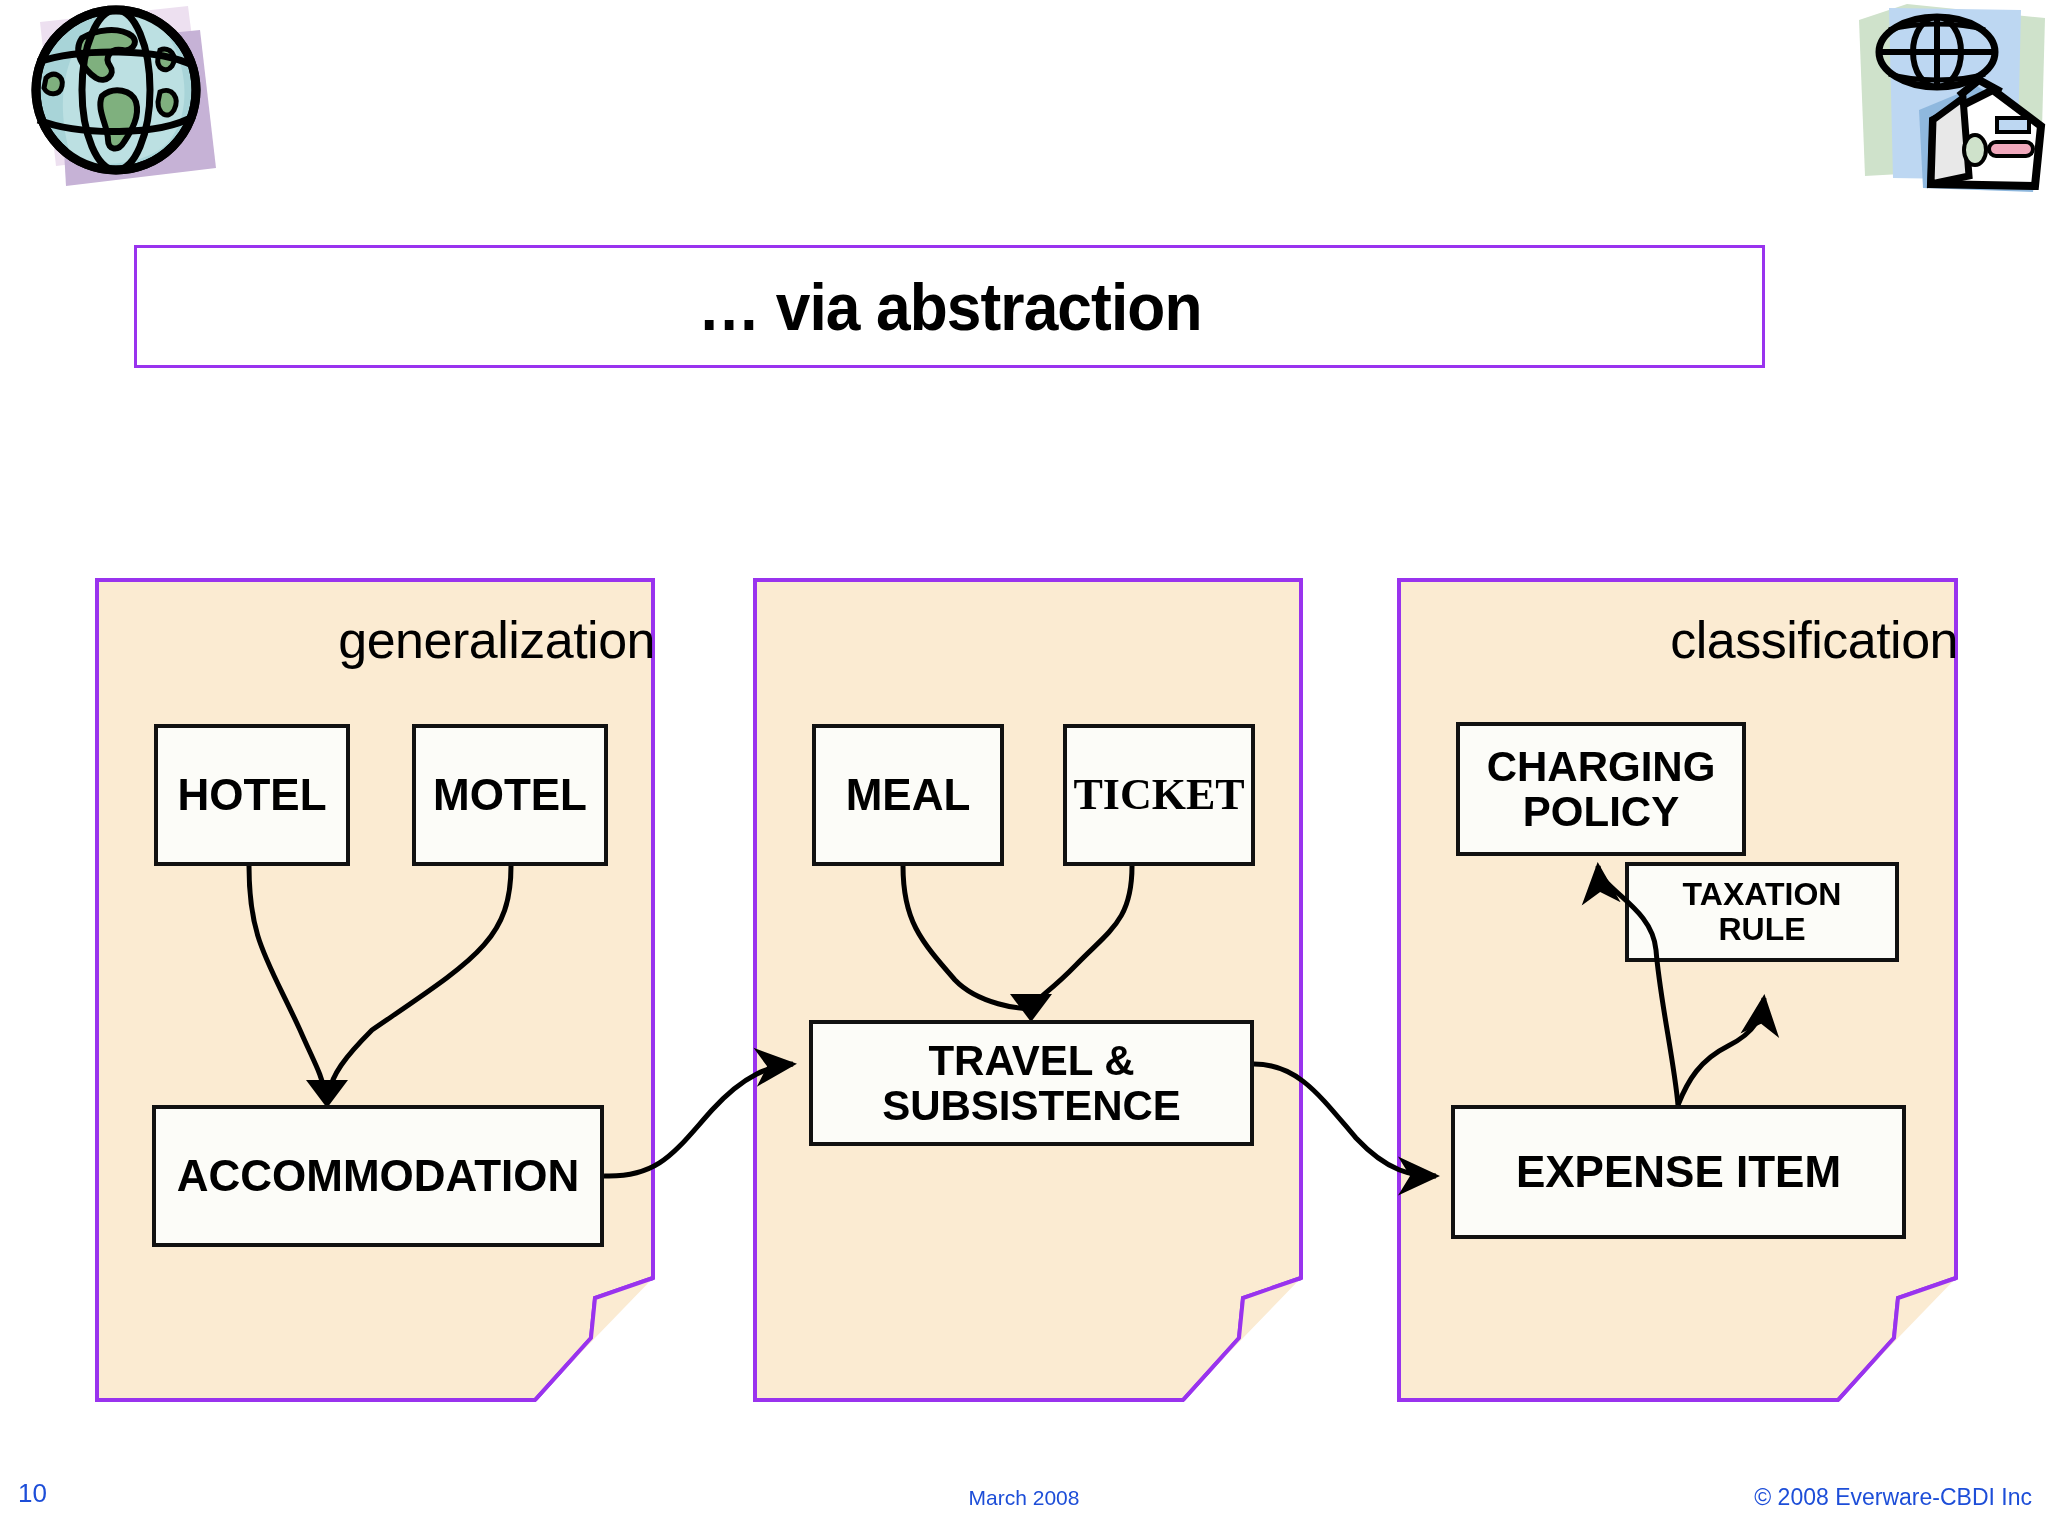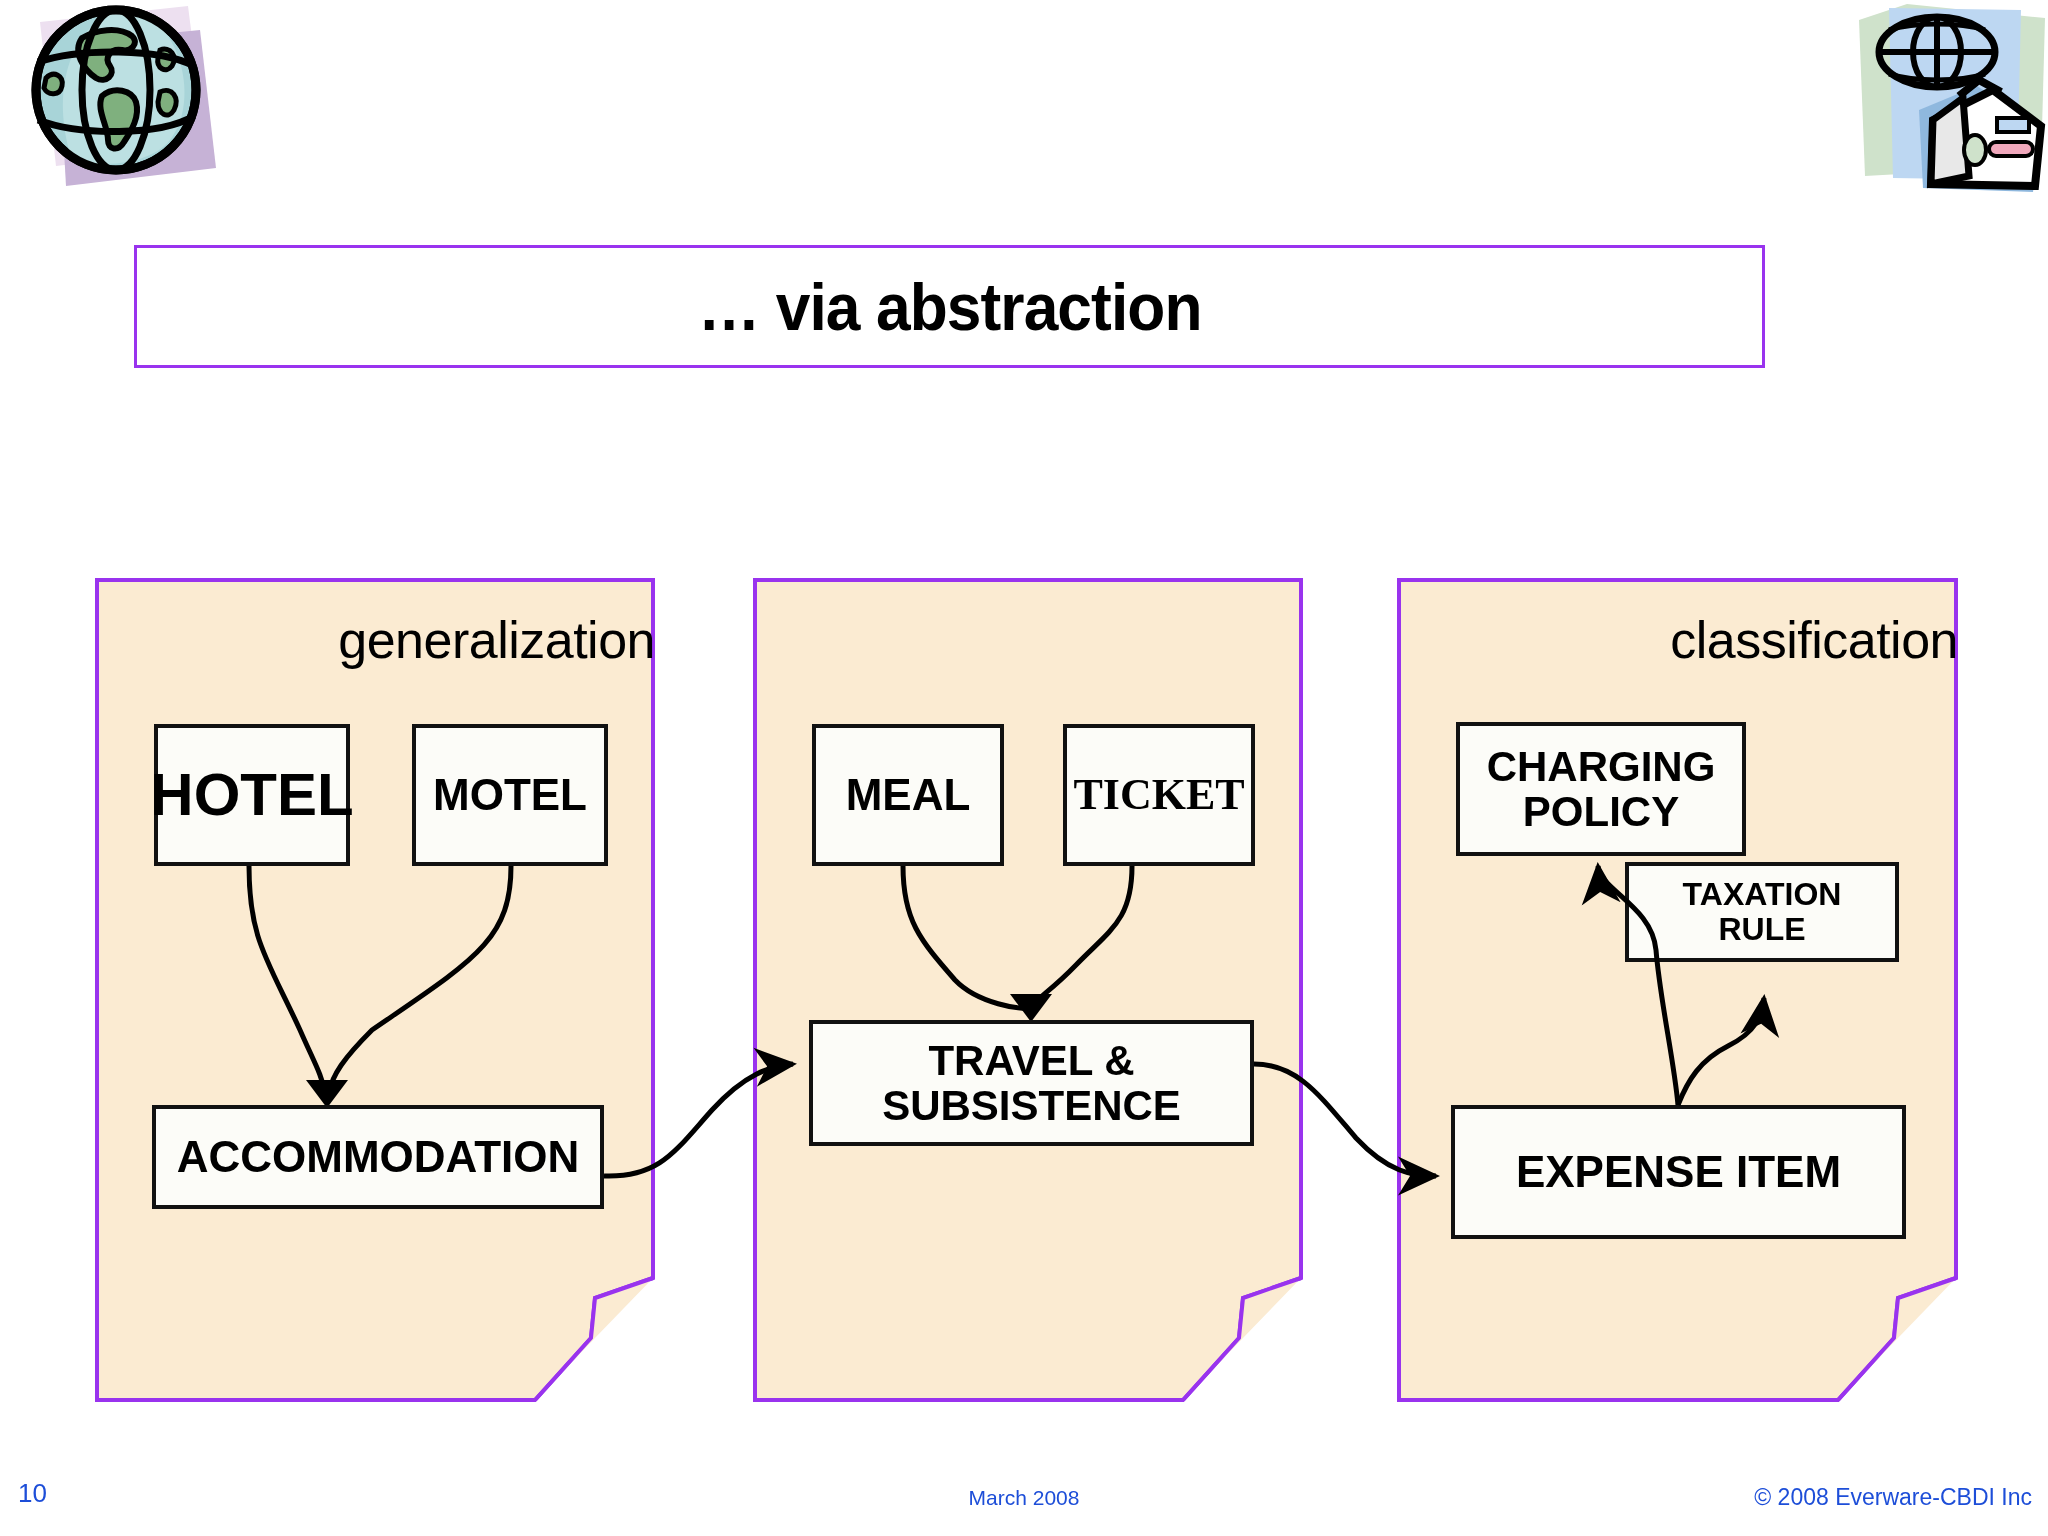--- a/index.html
+++ b/index.html
@@ -78,23 +78,23 @@
     align-items: center;
     justify-content: center;
     text-align: center;
     font-weight: bold;
     color: #000000;
     line-height: 1.08;
     z-index: 3;
   }
 
   
-  #box-hotel  { left: 154px; top: 724px; width: 196px; height: 142px; font-size: 60px; }
+  #box-hotel  { left: 154px; top: 724px; width: 196px; height: 142px; font-size: 44px; }
   #box-motel  { left: 412px; top: 724px; width: 196px; height: 142px; font-size: 44px; }
-  #box-accommodation { left: 152px; top: 1105px; width: 452px; height: 104px; font-size: 44px; }
+  #box-accommodation { left: 152px; top: 1105px; width: 452px; height: 142px; font-size: 44px; }
 
   
   #box-meal   { left: 812px; top: 724px; width: 192px; height: 142px; font-size: 44px; }
   #box-ticket { left: 1063px; top: 724px; width: 192px; height: 142px; font-size: 44px; font-family: Liberation Serif, serif; }
   #box-travel { left: 809px; top: 1020px; width: 445px; height: 126px; font-size: 42px; }
 
   
   #box-charging-policy { left: 1456px; top: 722px; width: 290px; height: 134px; font-size: 42px; }
   #box-taxation-rule   { left: 1625px; top: 862px; width: 274px; height: 100px; font-size: 32px; z-index: 4;}
   #box-expense-item    { left: 1451px; top: 1105px; width: 455px; height: 134px; font-size: 44px; }

